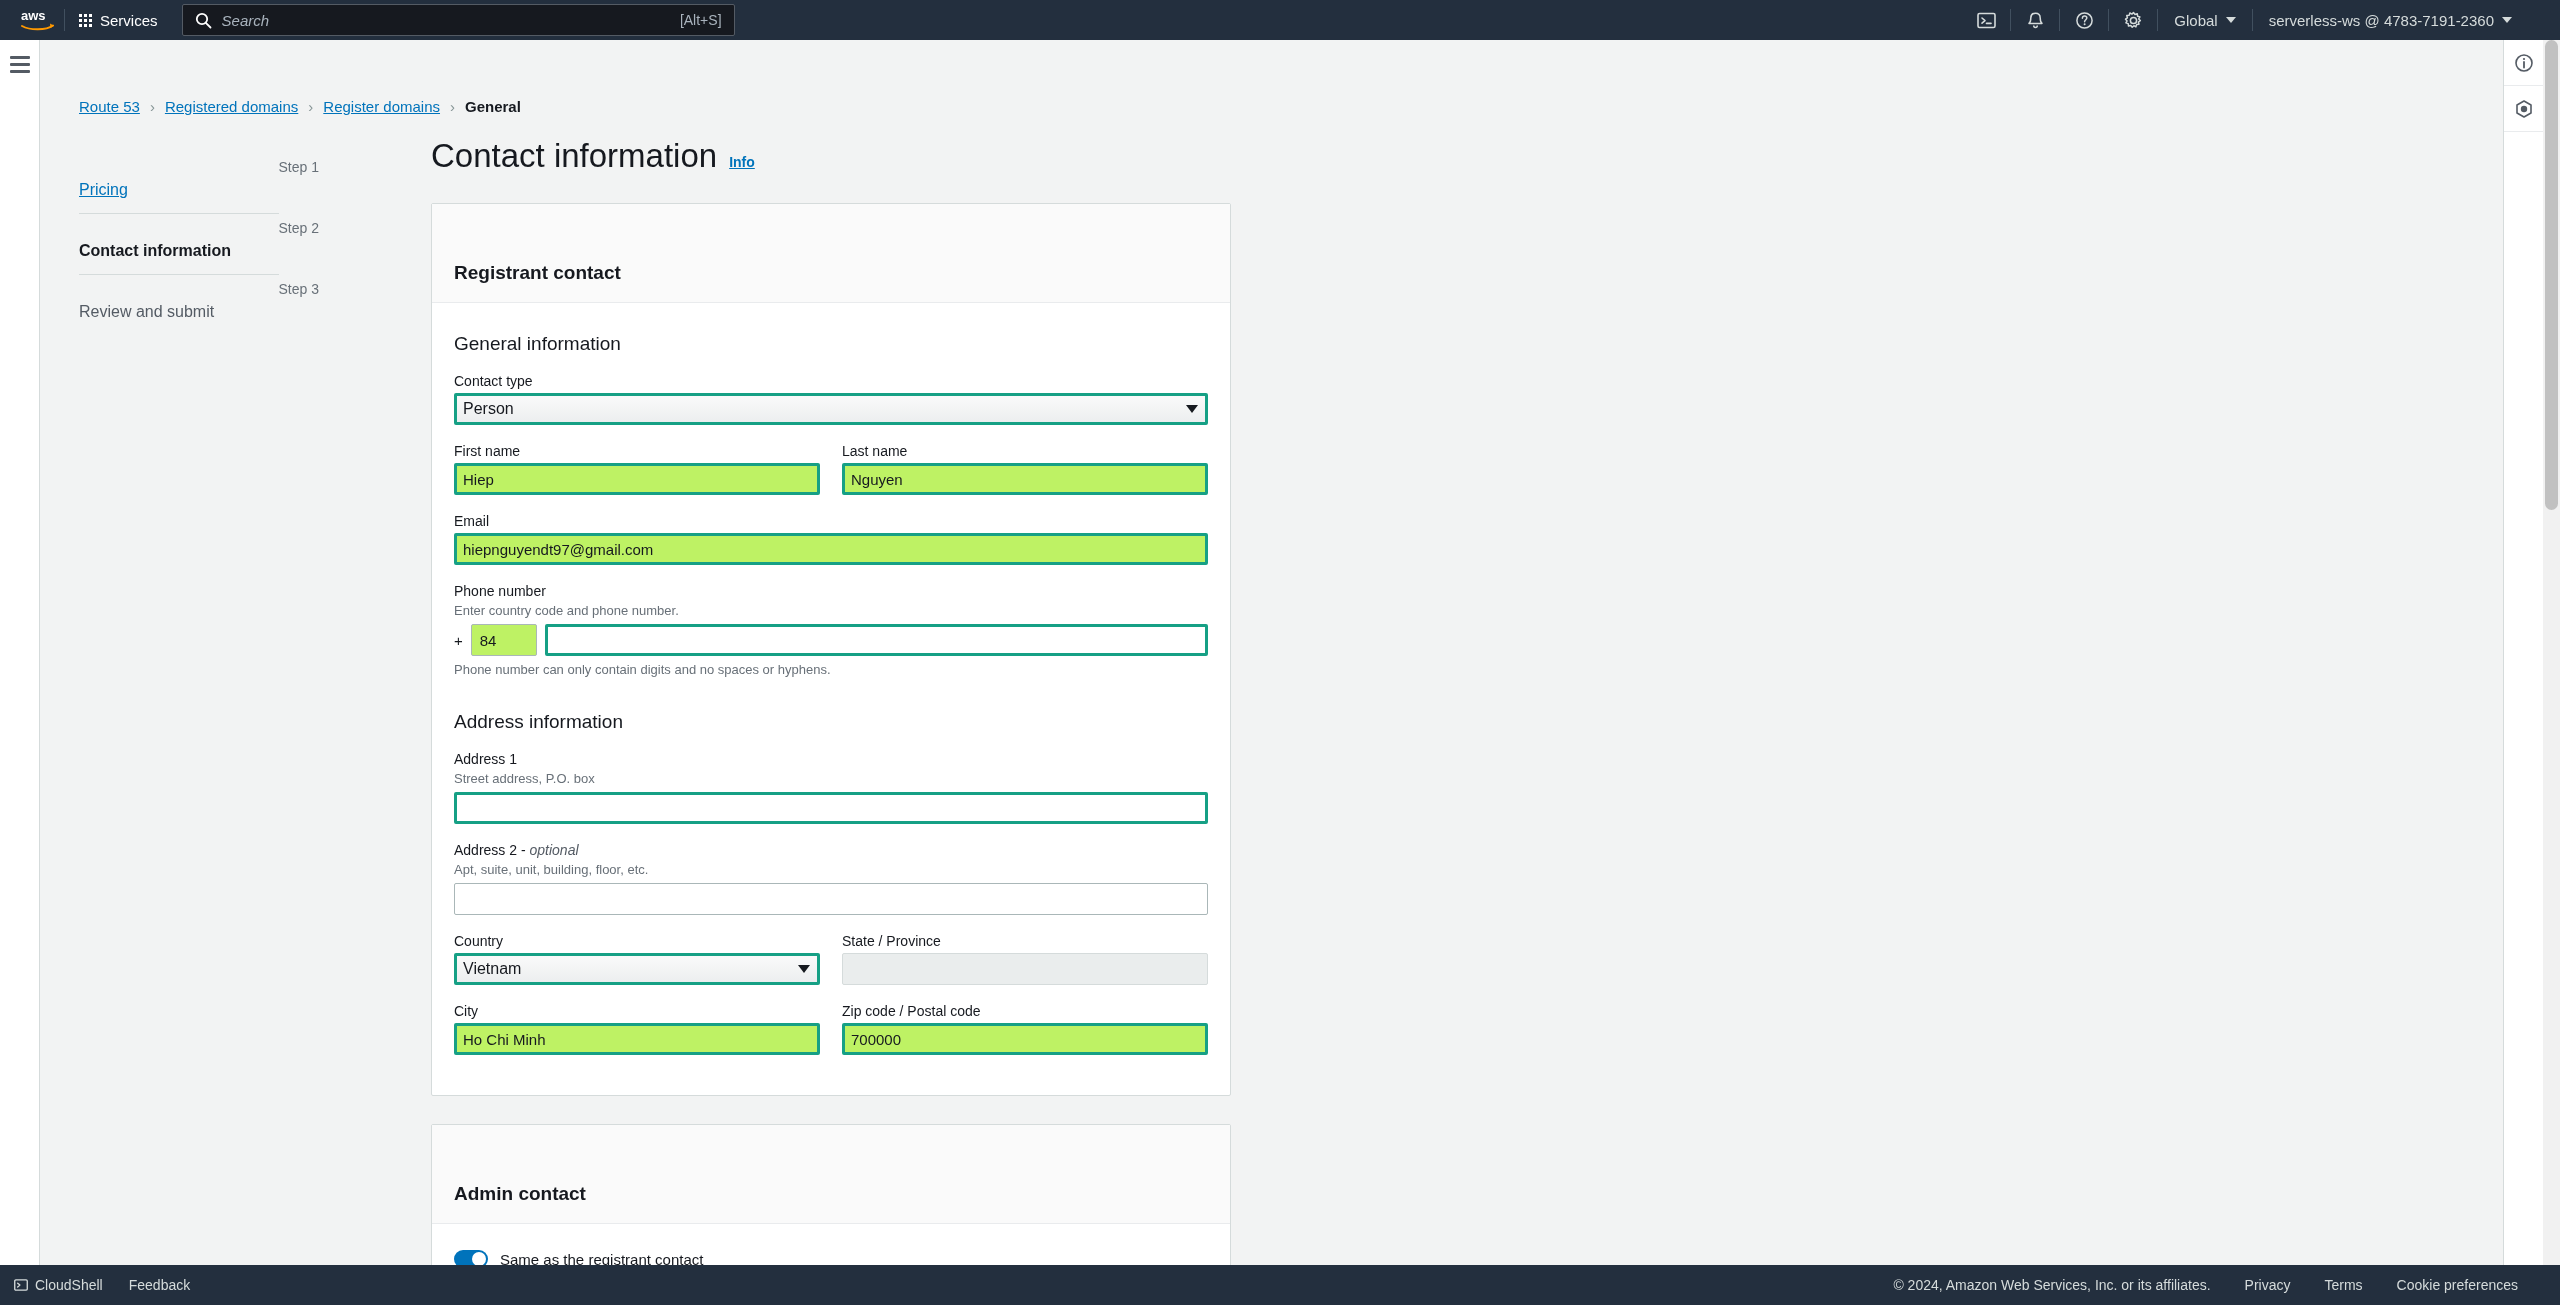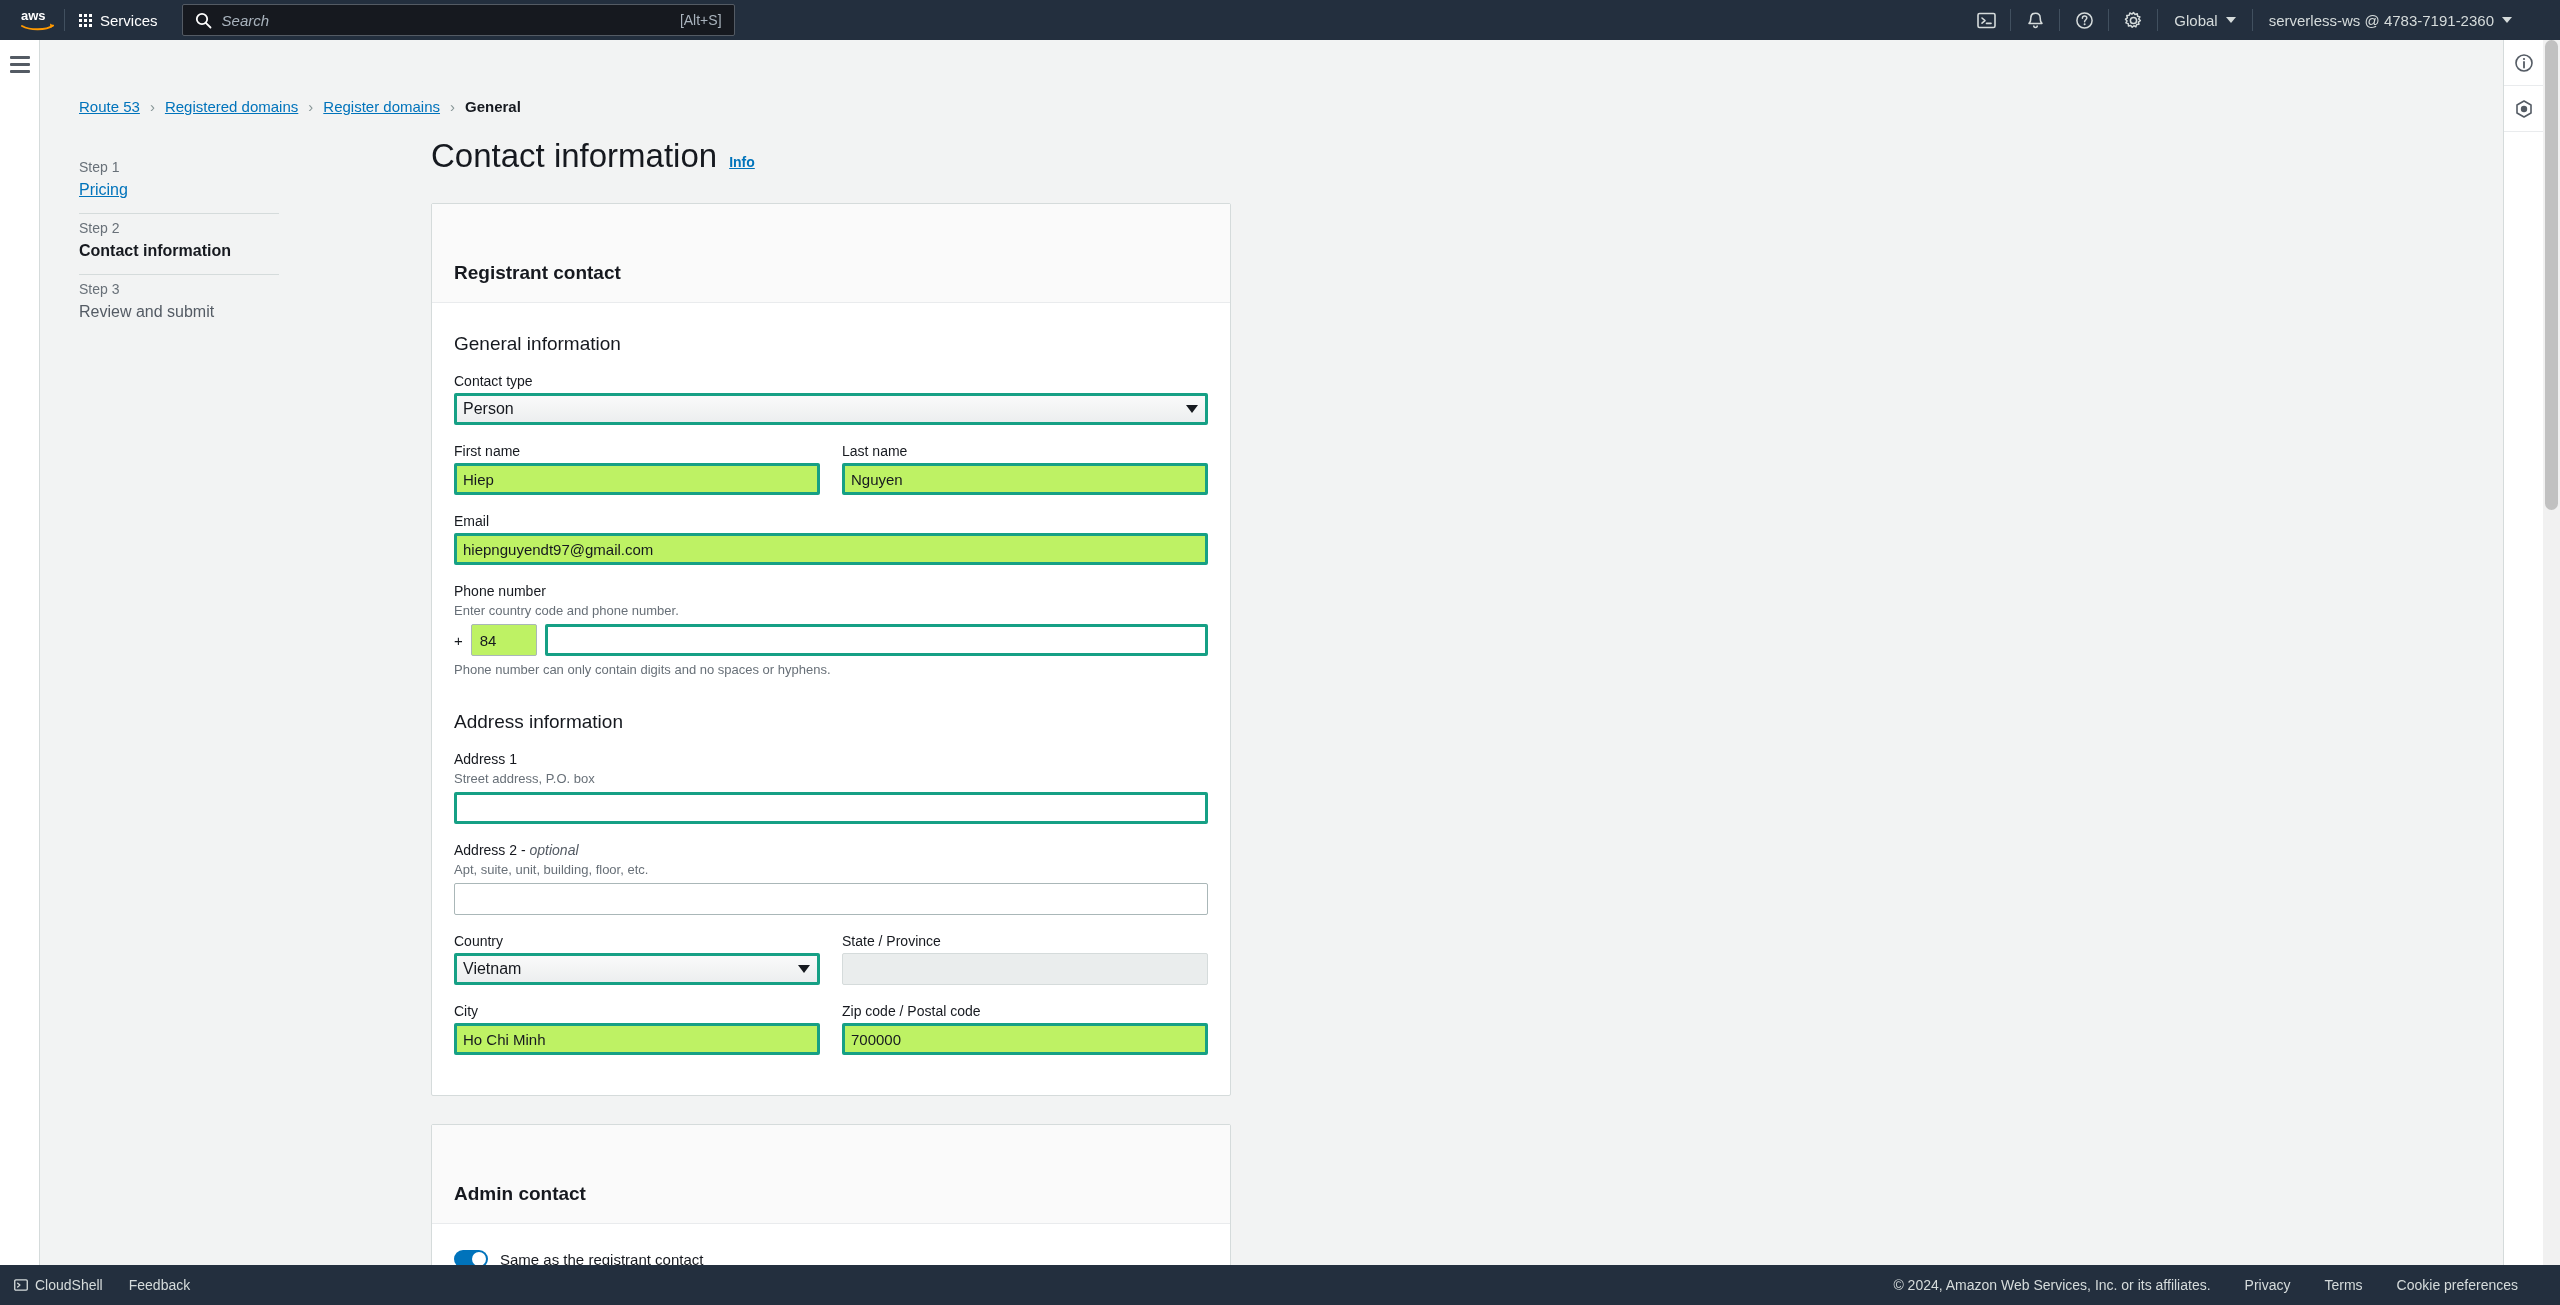--- a/index.html
+++ b/index.html
@@ -62,21 +62,21 @@
     padding: 58px 0 0 38px; font-size: 15px; }
   .bc-link { color: #0073bb; text-decoration: underline; cursor: pointer; }
   .bc-cur { color: #16191f; font-weight: bold; }
   .bc-sep { color: #879596; font-size: 15px; }
 
   .columns { display: flex; padding-left: 38px; margin-top: 22px; }
 
   
   .steps { width: 240px; flex: 0 0 240px; padding-top: 16px; }
   .step-block { padding: 6px 0 14px; }
-  .step-num { color: #687078; font-size: 14px; margin-bottom: 6px; }
+  .step-num { color: #687078; font-size: 14px; margin-bottom: 6px; text-align: right; }
   .step-link { color: #0073bb; font-size: 16px; text-decoration: underline;
     cursor: pointer; }
   .step-active { color: #16191f; font-size: 16px; font-weight: bold; }
   .step-plain { color: #545b64; font-size: 16px; }
   .step-hr { height: 1px; background: #d5dbdb; width: 200px; }
 
   
   .main { flex: 1; padding-left: 112px; }
   .page-title-row { display: flex; align-items: baseline; gap: 12px; margin-bottom: 28px; }
   .page-title { font-size: 33px; font-weight: normal; color: #16191f; }

